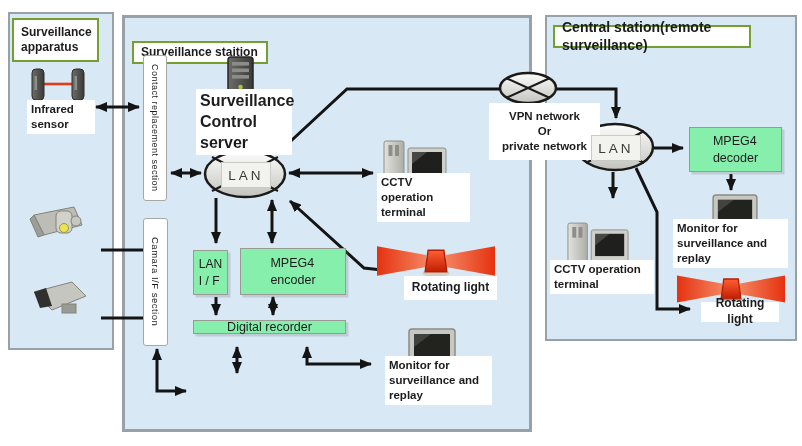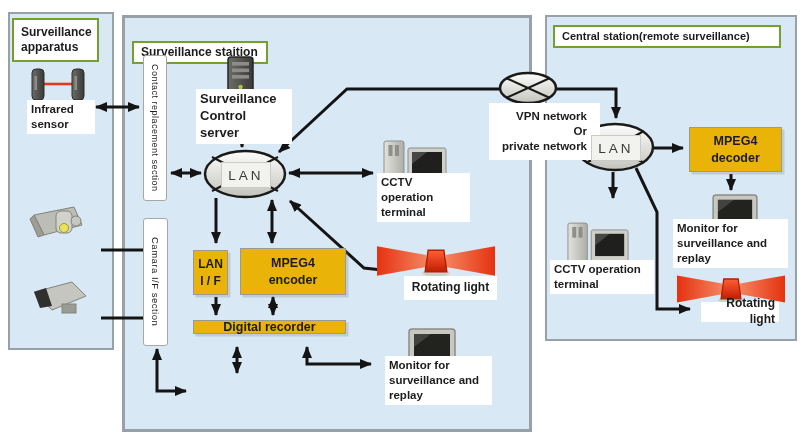--- a/index.html
+++ b/index.html
@@ -6,24 +6,24 @@
   .stage{position:relative;width:802px;height:446px;background:#fff;overflow:hidden;
          font-family:"Liberation Sans",sans-serif;color:#1c1c1c;}
   .panel{position:absolute;background:#d9e8f5;border:2px solid #98a1a8;box-sizing:border-box;}
   .panel.thick{border-width:3px;}
   .overlay{position:absolute;left:0;top:0;width:802px;height:446px;z-index:2;}
   .hdr{position:absolute;z-index:3;background:#fff;border:2px solid #74a12d;box-sizing:border-box;
        font-weight:600;display:flex;align-items:center;padding:4px 7px;line-height:1.25;}
   .lbl{position:absolute;z-index:3;background:#fff;line-height:1.3;font-weight:600;
        padding:2px 4px;box-sizing:border-box;}
   .pre{white-space:pre-line;}
-  .ctr{display:flex;align-items:center;justify-content:center;text-align:right;}
-  .pbox{position:absolute;z-index:3;background:#eab308;border:1.5px solid #9a9a94;box-sizing:border-box;
+  .ctr{display:flex;align-items:center;justify-content:center;text-align:center;}
+  .pbox{position:absolute;z-index:3;background:#86efac;border:1.5px solid #9a9a94;box-sizing:border-box;
         box-shadow:2.5px 2.5px 0 rgba(120,120,120,.25);display:flex;align-items:center;justify-content:center;
-        text-align:center;line-height:1.35;font-size:12.5px;font-weight:bold;}
+        line-height:1.35;font-size:12.5px;}
   .vbox{position:absolute;z-index:3;background:#fff;border:1.5px solid #a8a8a2;box-sizing:border-box;
         border-radius:3px;display:flex;align-items:center;justify-content:center;
         writing-mode:vertical-rl;font-size:9.5px;letter-spacing:.5px;}
   .lan-tag{position:absolute;z-index:3;background:#f2f2ee;border:1px solid #cbcbc5;
            display:flex;align-items:center;justify-content:center;font-size:13.5px;
            letter-spacing:3px;color:#3a3a38;font-weight:500;}
   .ic{position:absolute;z-index:3;}
   .ic.under{z-index:1;}
 </style>
 </head>
@@ -150,41 +150,41 @@
     </g>
     <g stroke="#1a1a18" stroke-width="2">
       <path d="M212,157 L278,191 M278,157 L212,191"></path>
       <path d="M586,131 L644,163 M644,131 L586,163"></path>
       <path d="M506,78 L550,98 M550,78 L506,98"></path>
     </g>
   </svg>
 
   <div class="hdr" style="left:12px;top:18px;width:87px;height:44px;font-size:12px">Surveillance apparatus</div>
   <div class="hdr" style="left:132px;top:41px;width:136px;height:23px;font-size:12px">Surveillance staition</div>
-  <div class="hdr" style="left:553px;top:25px;width:228px;height:23px;font-size:11px">Central station(remote surveillance)</div>
+  <div class="hdr" style="left:553px;top:25px;width:198px;height:23px;font-size:14px">Central station(remote surveillance)</div>
 
   <svg class="ic" style="left:30px;top:68px;width:56px;height:34px" viewBox="0 0 56 34">
       <use href="#sym-infrared"></use>
     </svg>
   <div class="lbl" style="left:27px;top:100px;width:68px;font-size:11.5px">Infrared sensor</div>
 
   <svg class="ic" style="left:28px;top:205px;width:66px;height:38px" viewBox="0 0 66 38">
       <use href="#sym-turncam"></use>
     </svg>
 
   <svg class="ic" style="left:30px;top:280px;width:66px;height:36px" viewBox="0 0 66 36">
       <use href="#sym-fixcam"></use>
     </svg>
 
   <div class="vbox" style="left:143px;top:55px;width:24px;height:146px;font-size:9px">Contact replacement section</div>
 
   <svg class="ic" style="left:227px;top:56px;width:27px;height:47px" viewBox="0 0 27 47">
       <use href="#sym-server"></use>
     </svg>
-  <div class="lbl pre" style="left:196px;top:89px;width:96px;font-size:13px">Surveillance
+  <div class="lbl pre" style="left:196px;top:89px;width:96px;font-size:16px">Surveillance
 Control server</div>
 
   <div class="lan-tag" style="left:221px;top:162px;width:48px;height:24px">LAN</div>
 
   <svg class="ic" style="left:382px;top:139px;width:66px;height:44px" viewBox="0 0 66 44">
       <use href="#sym-cctv"></use>
     </svg>
   <div class="lbl pre" style="left:377px;top:173px;width:93px;font-size:11.5px">CCTV operation
 terminal</div>
 

